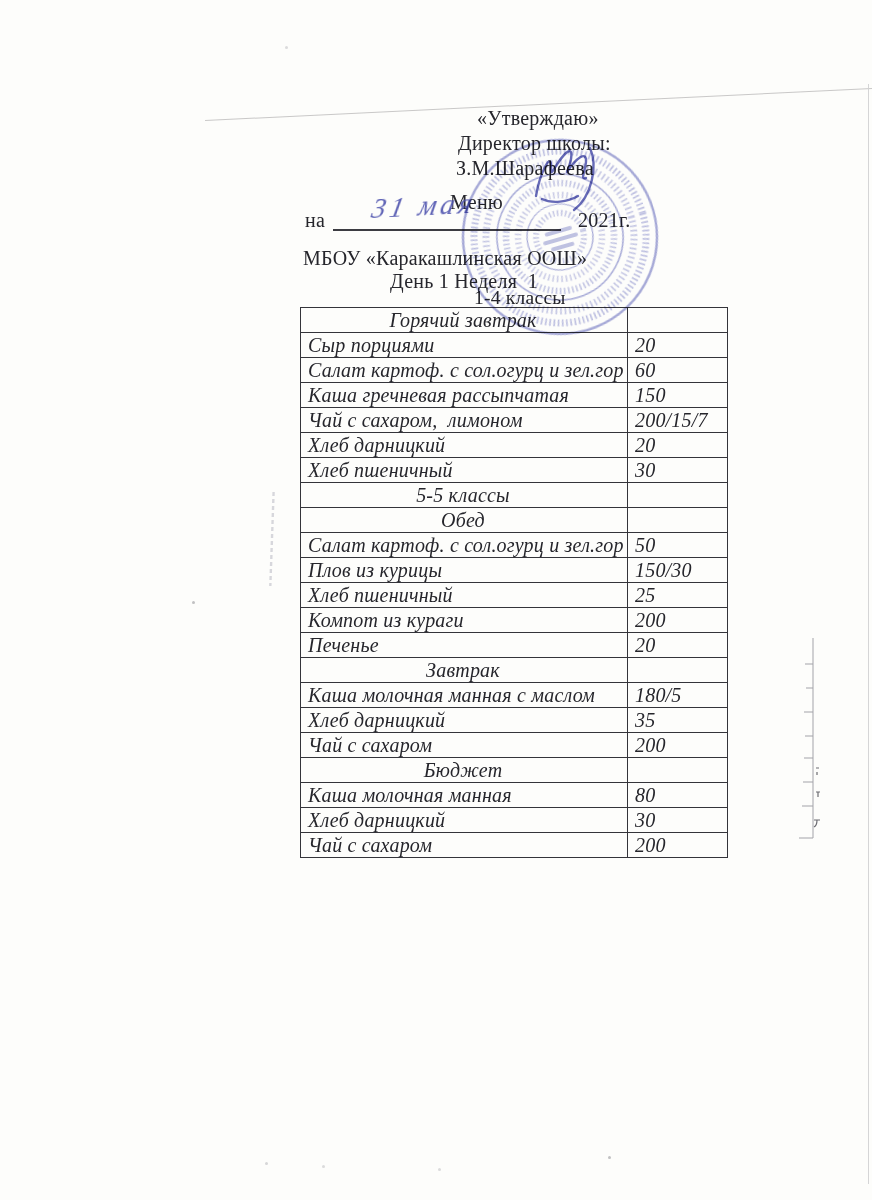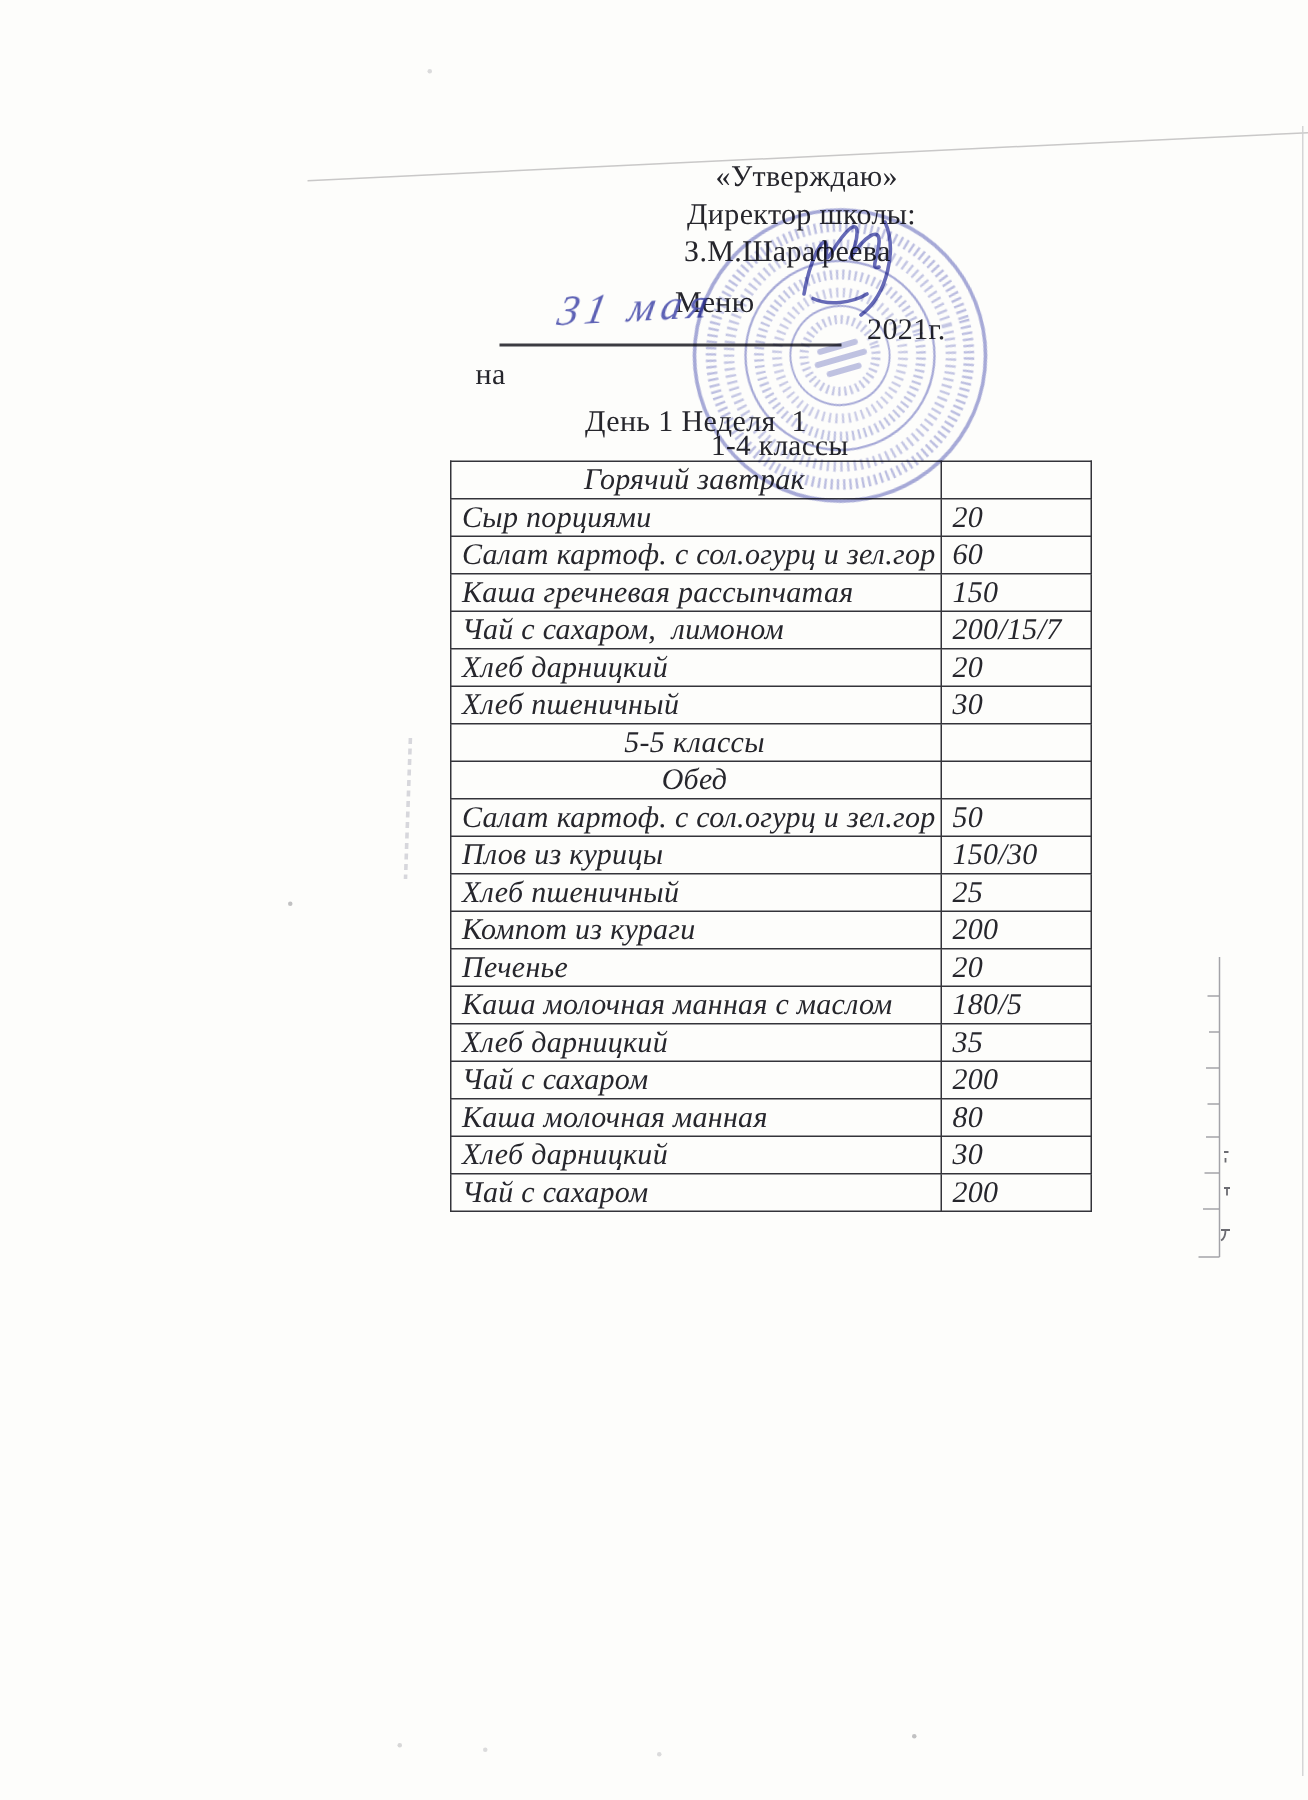--- a/index.html
+++ b/index.html
@@ -20,21 +20,21 @@
   .right-edge{
     position:absolute;left:868px;top:84px;width:1.4px;height:1100px;
     background:#d0d0d2;opacity:.9;
   }
   .speck{position:absolute;width:3px;height:3px;border-radius:50%;background:#8f8f94;opacity:.55;}
   
   .t-approve{left:477px;top:107px;}
   .t-director{left:458px;top:132px;}
   .t-name{left:456px;top:157px;}
   .t-menu{left:450px;top:191px;text-align:center;}
-  .t-na{left:317px;top:209px;margin-top:30px;}
+  .t-na{left:305px;top:209px;}
   .t-year{left:578px;top:209px;}
   .t-school{left:303px;top:247px;}
   .t-dayweek{left:390px;top:270px;}
   .t-grades{left:474px;top:287px;font-size:19.5px;}
   .date-underline{left:333px;top:229px;width:228px;height:1.6px;background:#3c3c42;}
   .t-handwritten{
     left:372px;top:190px;font-size:28px;font-style:italic;
     color:#4d52ae;transform:rotate(-3deg) skewX(-14deg);
     letter-spacing:4px;opacity:.9;filter:blur(.3px);white-space:pre;
   }
@@ -86,20 +86,21 @@
   <div class="abs line-text t-approve">«Утверждаю»</div>
   <div class="abs line-text t-director">Директор школы:</div>
   <div class="abs line-text t-name">З.М.Шарафеева</div>
 
   <div class="abs line-text t-menu">Меню</div>
   <div class="abs line-text t-na">на</div>
   <div class="abs date-underline"></div>
   <div class="abs t-handwritten">31 мая</div>
   <div class="abs line-text t-year">2021г.</div>
 
+  <div class="abs line-text t-school">МБОУ «Каракашлинская ООШ»</div>
   <div class="abs line-text t-dayweek">День 1 Неделя  1</div>
   <div class="abs line-text t-grades">1-4 классы</div>
 
   <table class="menu">
     <colgroup>
         <col style="width:327px">
         <col style="width:100px">
       </colgroup>
     <tbody id="menu-tbody">
     <tr>
@@ -166,36 +167,44 @@
     <tr>
       <td class="c1">Компот из кураги</td>
       <td class="c2">200</td>
     </tr>
 
     <tr>
       <td class="c1">Печенье</td>
       <td class="c2">20</td>
     </tr>
 
+    <tr>
+      <td class="c1 section">Завтрак</td>
+      <td class="c2"></td>
+    </tr>
 
     <tr>
       <td class="c1">Каша молочная манная с маслом</td>
       <td class="c2">180/5</td>
     </tr>
 
     <tr>
       <td class="c1">Хлеб дарницкий</td>
       <td class="c2">35</td>
     </tr>
 
     <tr>
       <td class="c1">Чай с сахаром</td>
       <td class="c2">200</td>
     </tr>
 
+    <tr>
+      <td class="c1 section">Бюджет</td>
+      <td class="c2"></td>
+    </tr>
 
     <tr>
       <td class="c1">Каша молочная манная</td>
       <td class="c2">80</td>
     </tr>
 
     <tr>
       <td class="c1">Хлеб дарницкий</td>
       <td class="c2">30</td>
     </tr>

